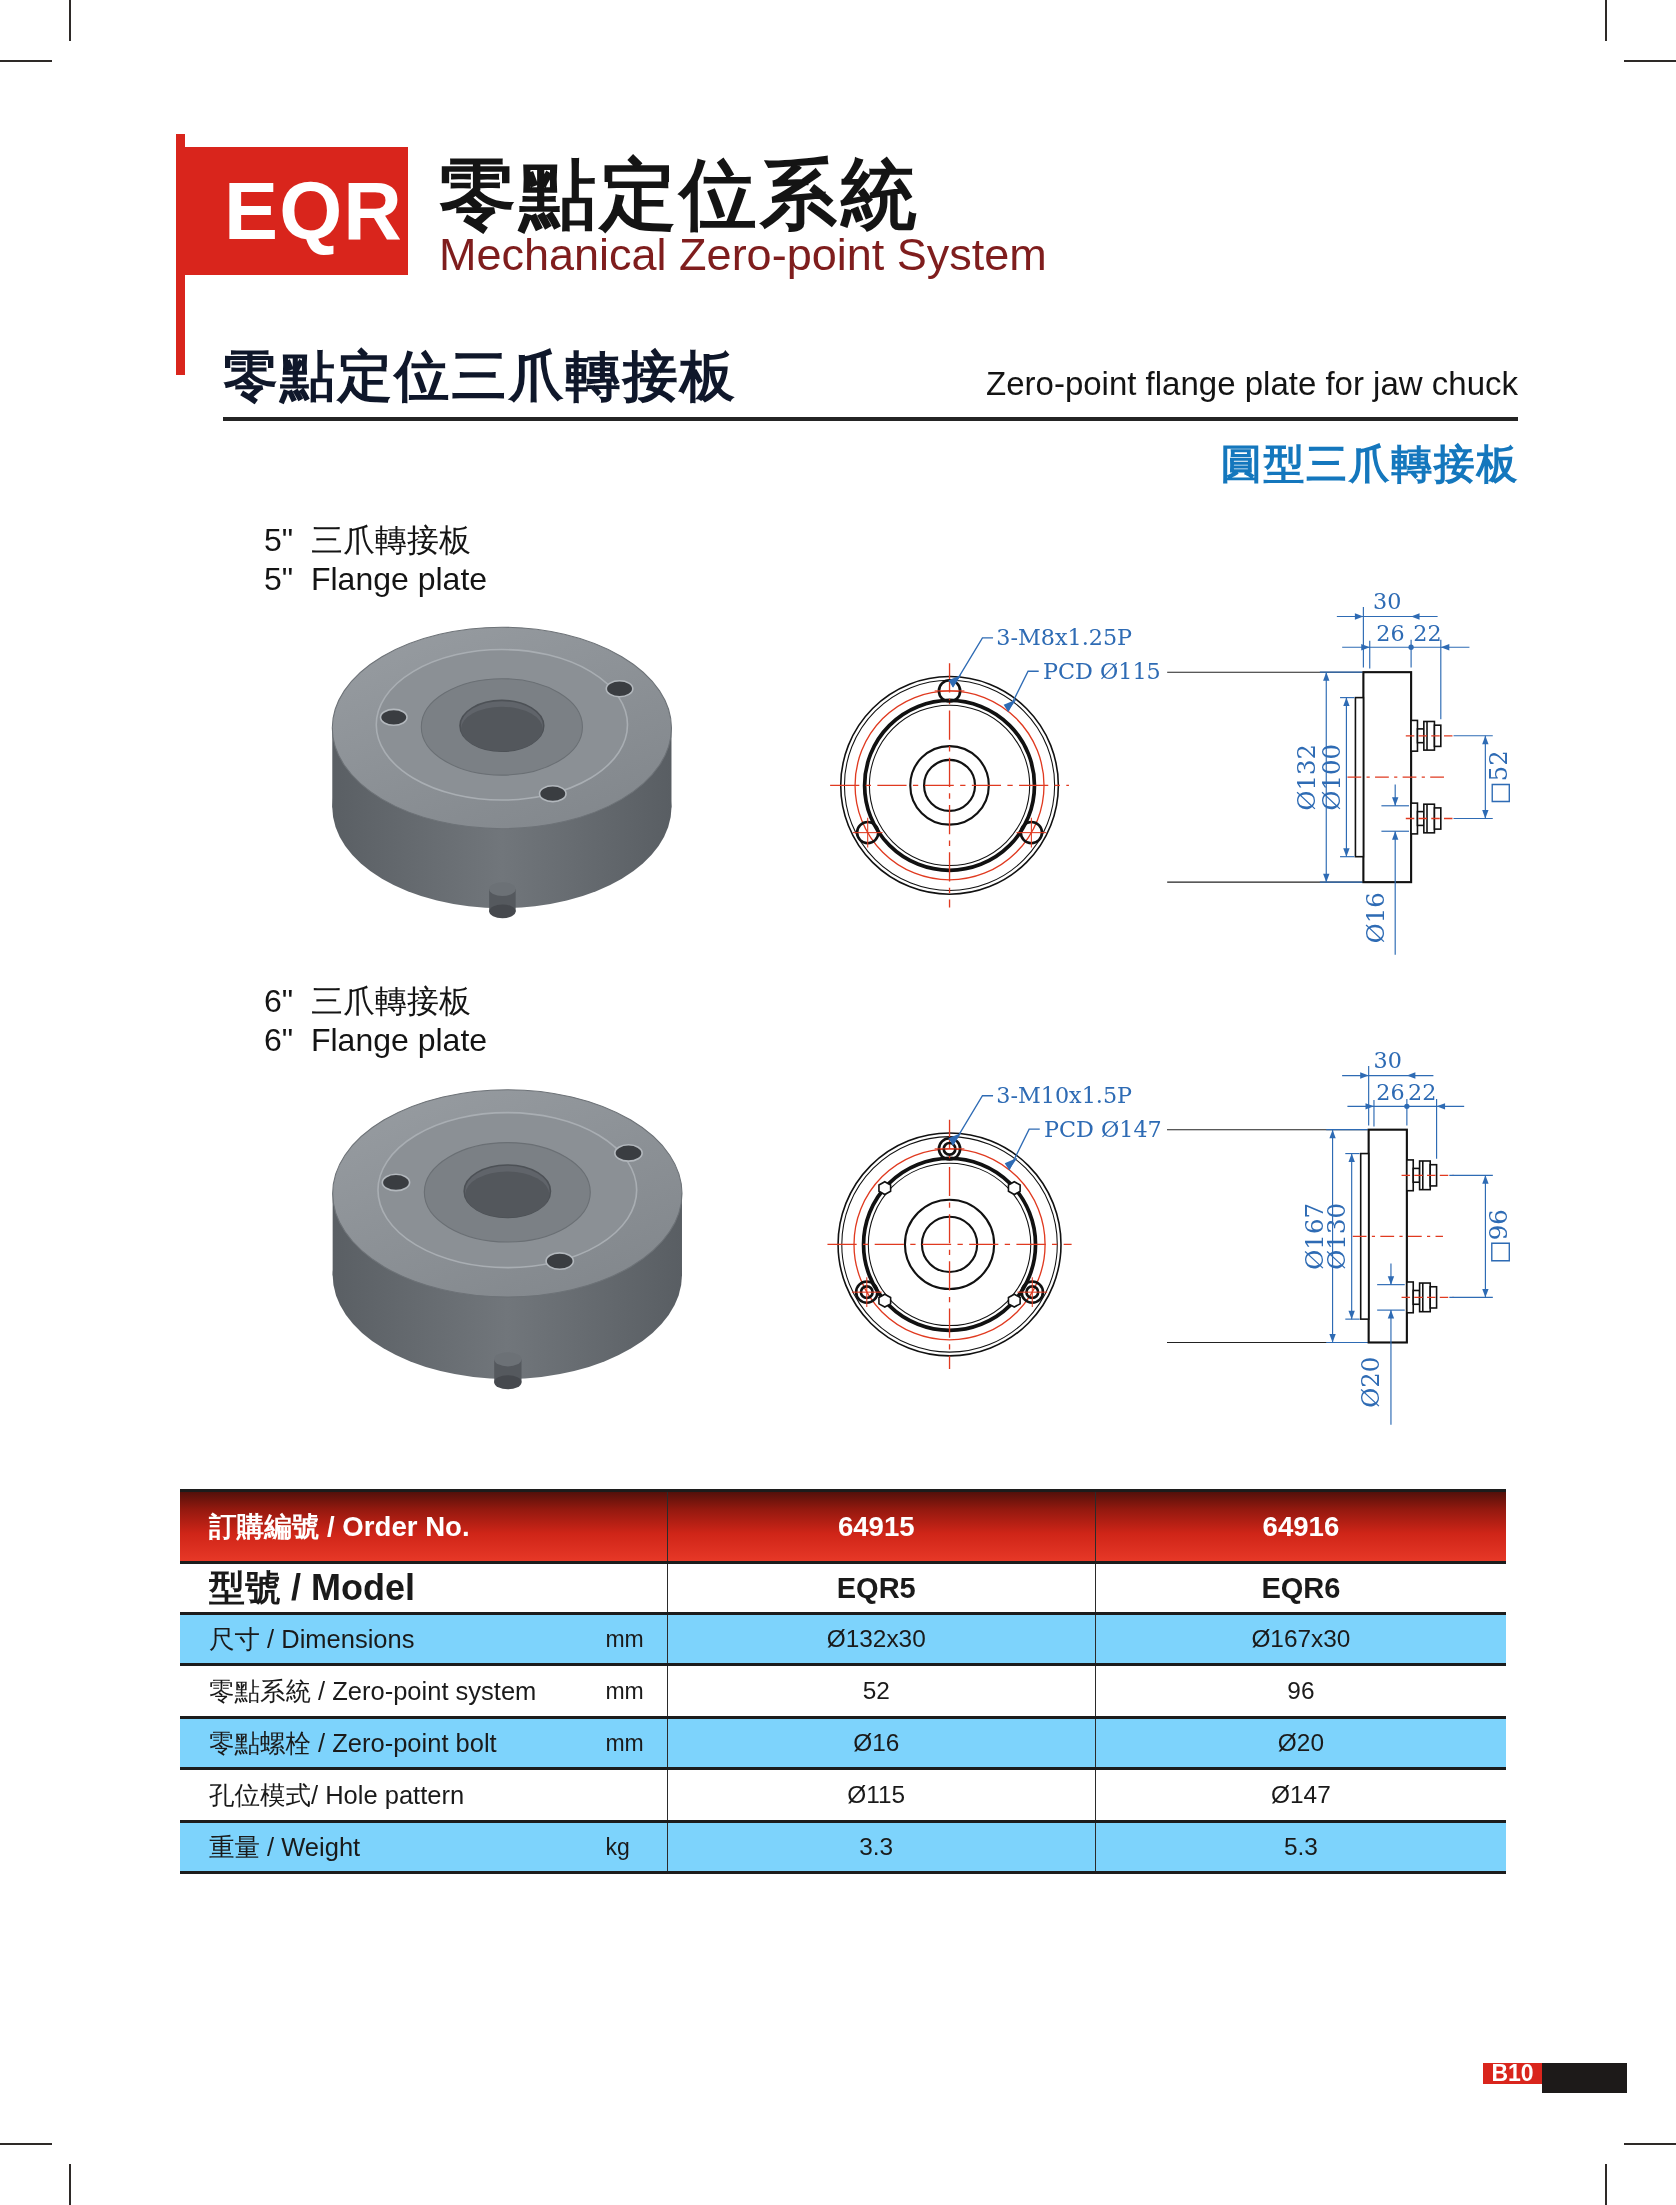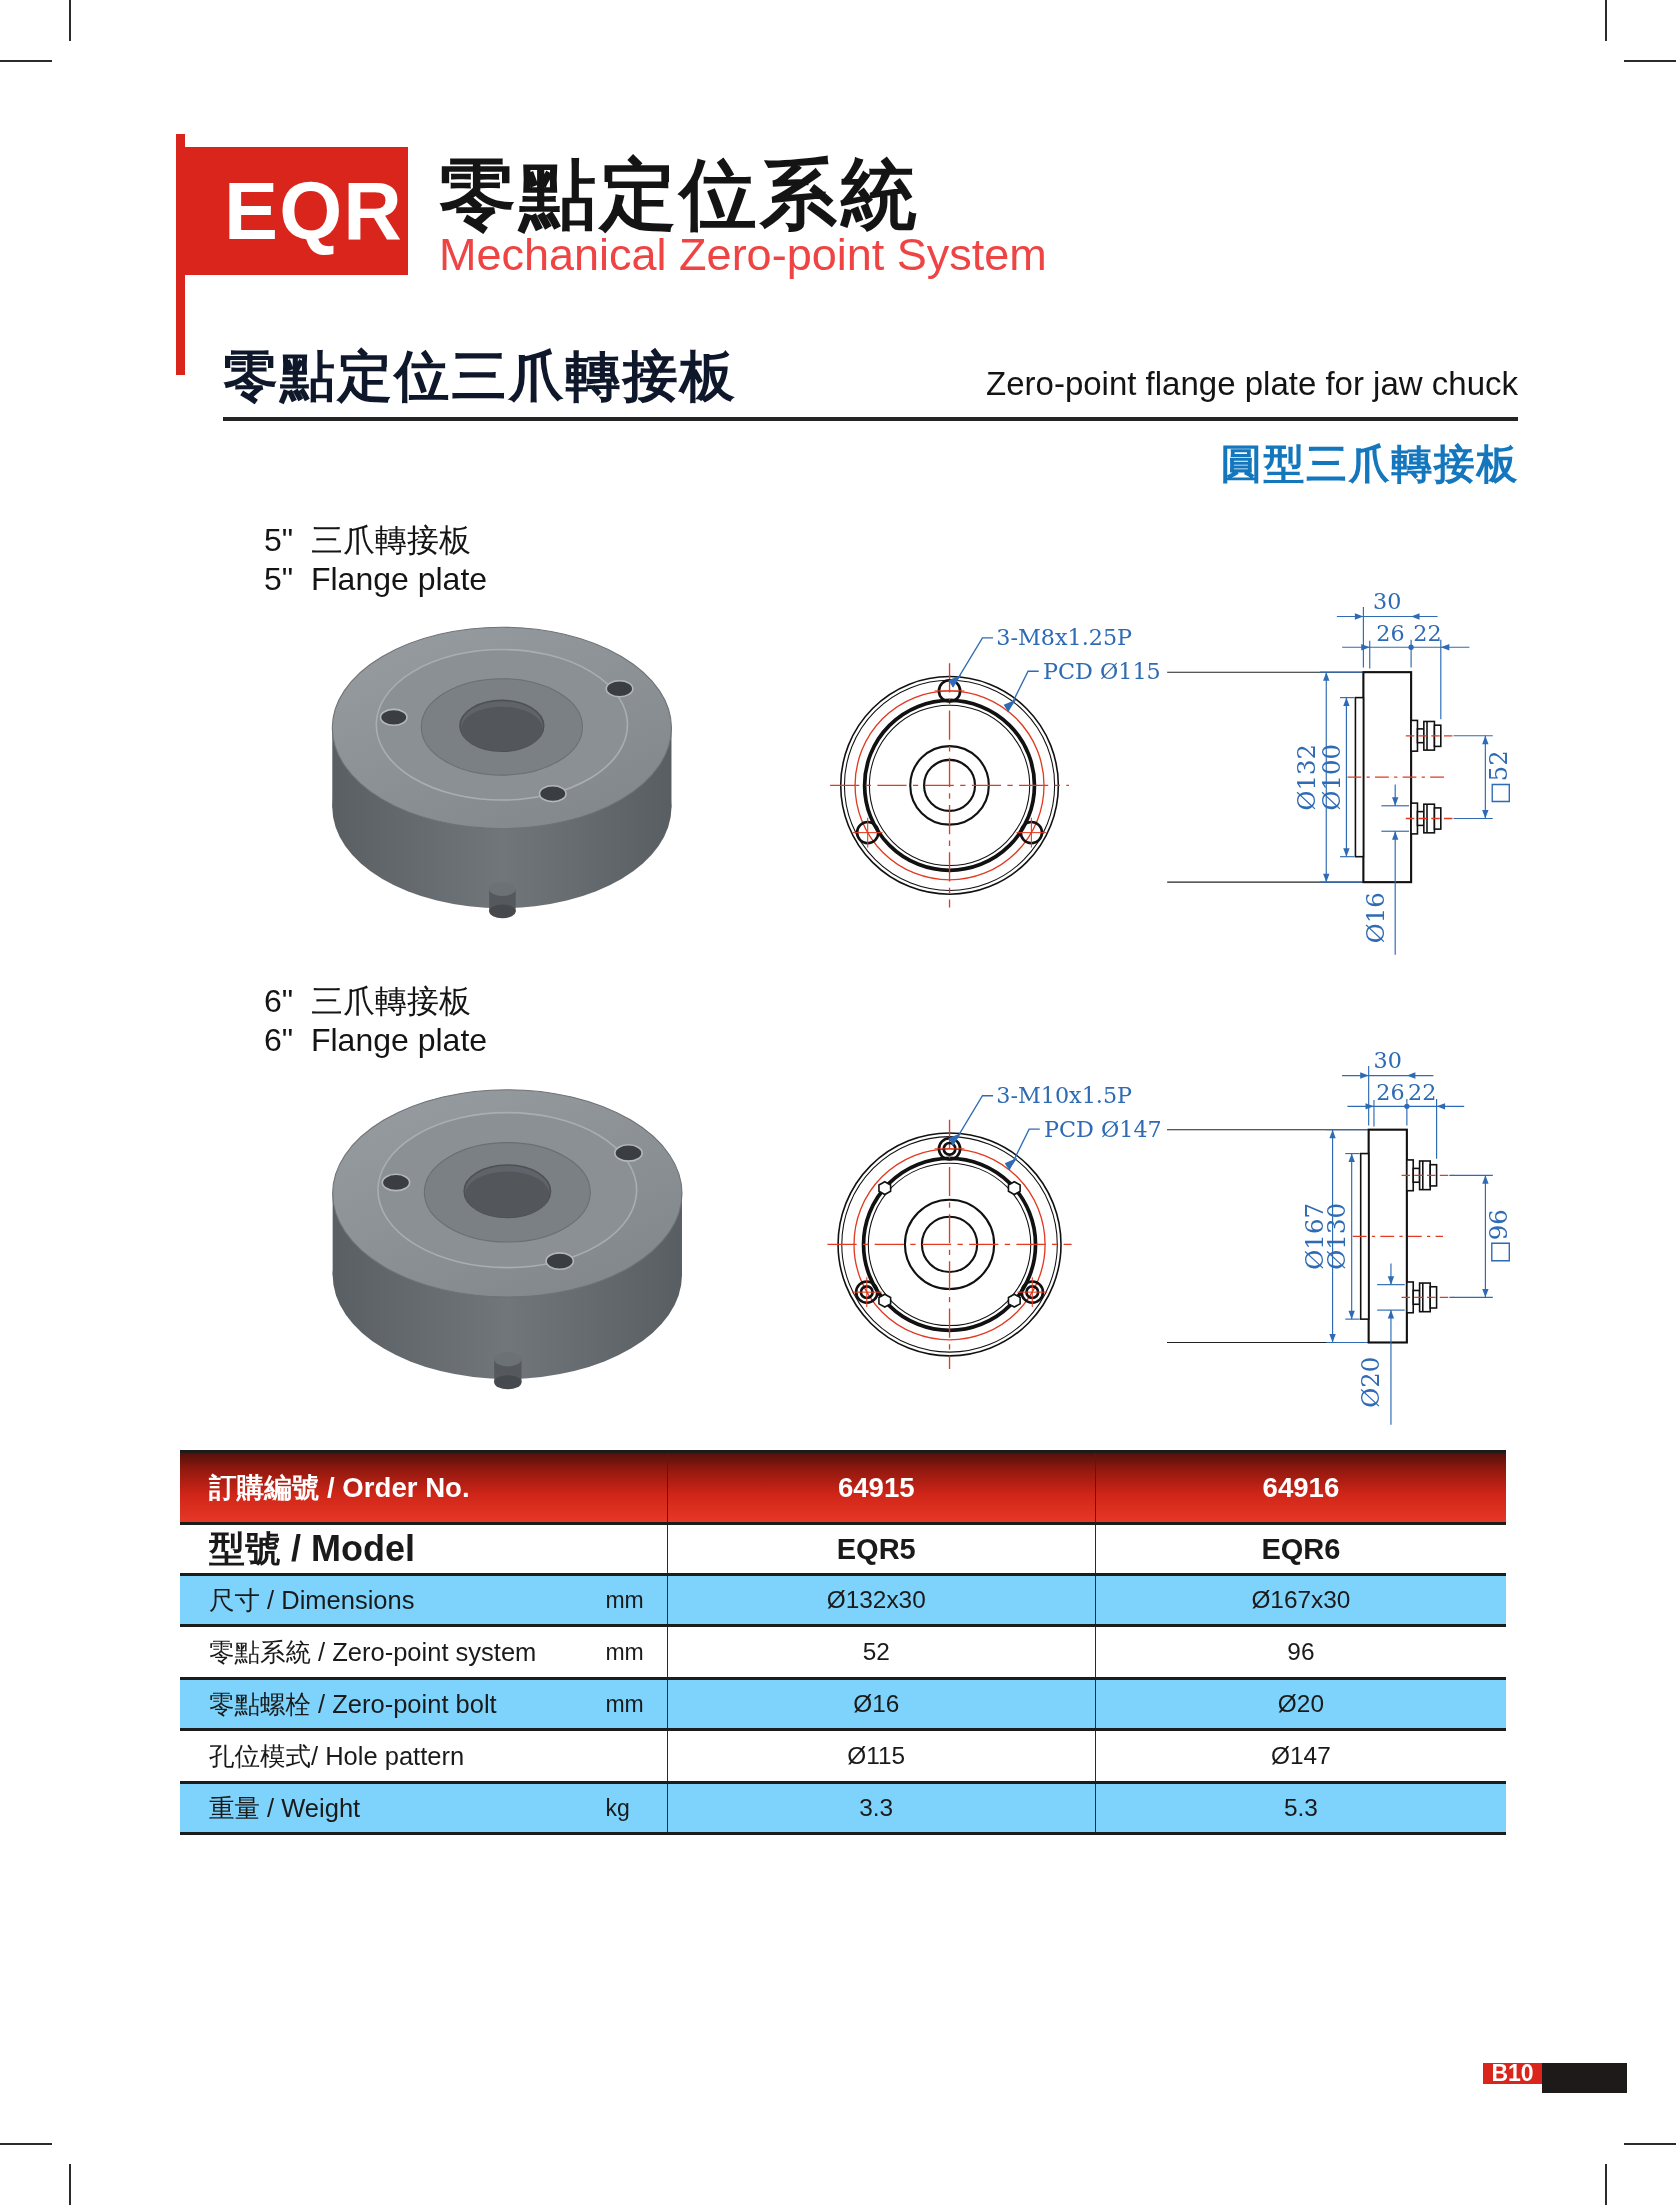--- a/index.html
+++ b/index.html
@@ -7,30 +7,30 @@
         font-family:"Liberation Sans", sans-serif;color:#1a1a1a;}
   .abs{position:absolute;}
   
   .mark{position:absolute;background:#2e2a28;}
   
   .accent-line{position:absolute;left:176px;top:134px;width:8.5px;height:241px;background:#d9251c;}
   .logo-box{position:absolute;left:184px;top:147px;width:224px;height:128px;background:#d9251c;
             display:flex;align-items:center;justify-content:center;}
   .logo-box span{color:#ffffff;font-weight:bold;font-size:81px;letter-spacing:1.1px;margin-left:35px;}
   .title-zh{position:absolute;left:439px;top:144px;font-size:77px;font-weight:600;letter-spacing:3.2px;color:#141414;}
-  .title-en{position:absolute;left:439px;top:229px;font-size:45px;font-weight:500;color:#ef4444;}
+  .title-en{position:absolute;left:439px;top:229px;font-size:45px;font-weight:500;color:#7f1d1d;}
   
   .sec-zh{position:absolute;left:223px;top:340px;font-size:55px;font-weight:bold;letter-spacing:2.1px;color:#0f172a;}
   .sec-en{position:absolute;left:828px;top:365px;width:690px;text-align:right;font-size:33px;color:#141414;}
   .rule{position:absolute;left:223px;top:417px;width:1295px;height:3.7px;background:#242424;}
   .sub-zh{position:absolute;left:987px;top:437px;width:532px;text-align:right;font-size:41px;font-weight:bold;letter-spacing:1.6px;color:#1477bd;}
   
   .plabel{position:absolute;left:264px;font-size:32px;line-height:39px;color:#141414;white-space:pre;}
   
-  .spec-table{position:absolute;left:180px;top:1450px;width:1326px;border-bottom:3.7px solid #1c1c1c;}
+  .spec-table{position:absolute;left:180px;top:1489px;width:1326px;border-bottom:3.7px solid #1c1c1c;}
   .trow{display:flex;border-top:3.2px solid #1c1c1c;align-items:stretch;}
   .trow .c-label{width:402px;display:flex;align-items:center;padding-left:29px;font-size:25.5px;}
   .trow .c-unit{width:52px;display:flex;align-items:center;font-size:23px;}
   .trow .c-v{width:423px;display:flex;align-items:center;justify-content:center;font-size:24.4px;
              border-left:1.6px solid #2b2b2b;margin-left:10px;}
   .trow .c-v:last-child{width:416px;}
   .r-head{height:69px;background:linear-gradient(180deg,#54100a 0%,#93190f 25%,#cf2518 60%,#e73827 100%);color:#ffffff;}
   .r-head .c-label{font-weight:bold;font-size:27.6px;}
   .r-head .c-v{font-weight:bold;font-size:27.6px;}
   .r-model{height:48px;background:#ffffff;}

